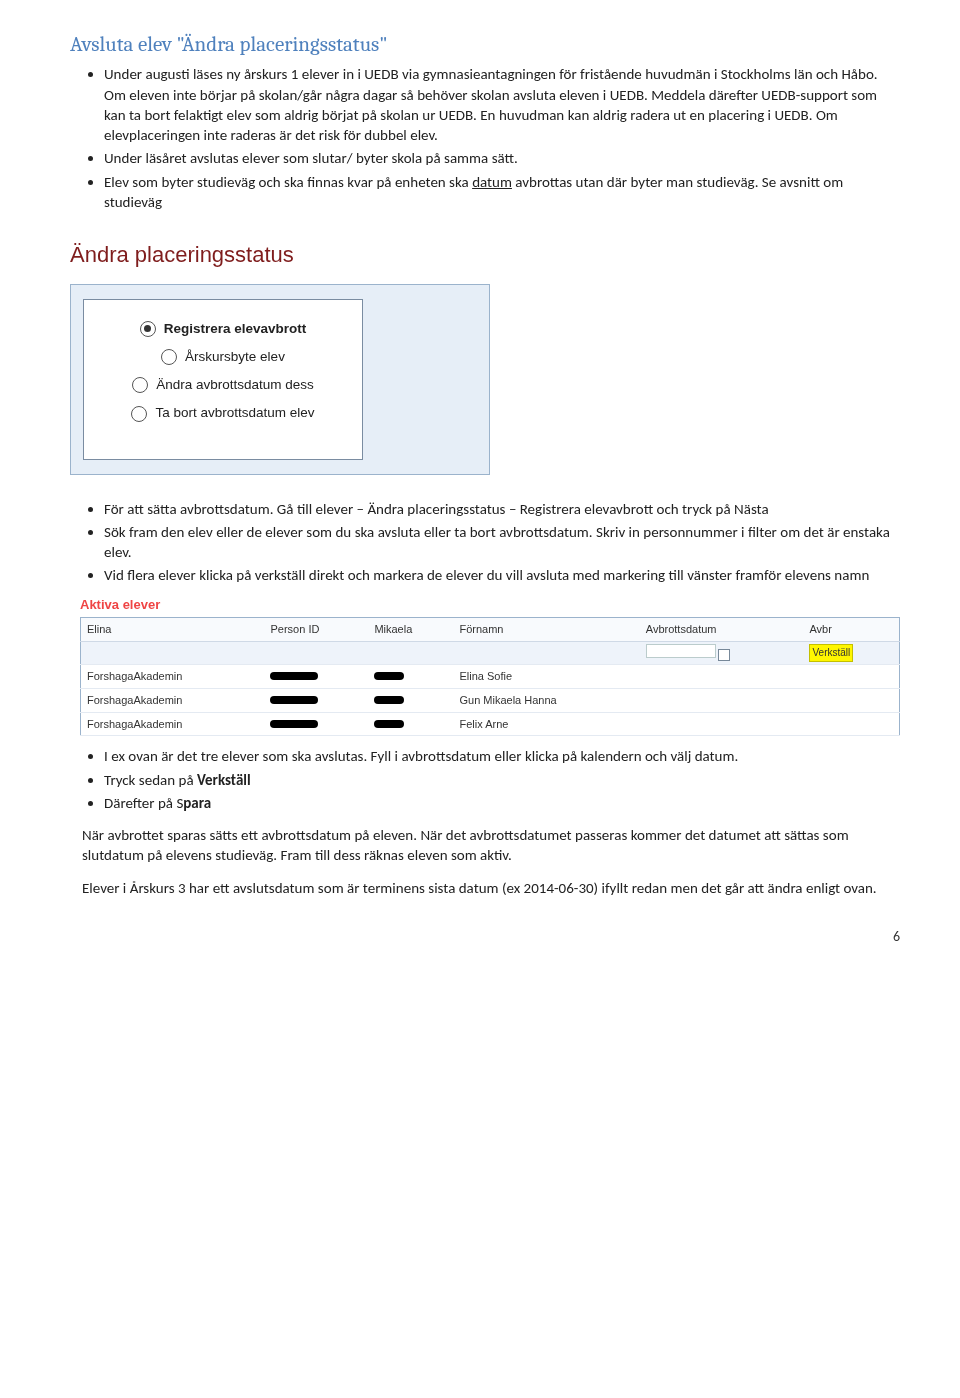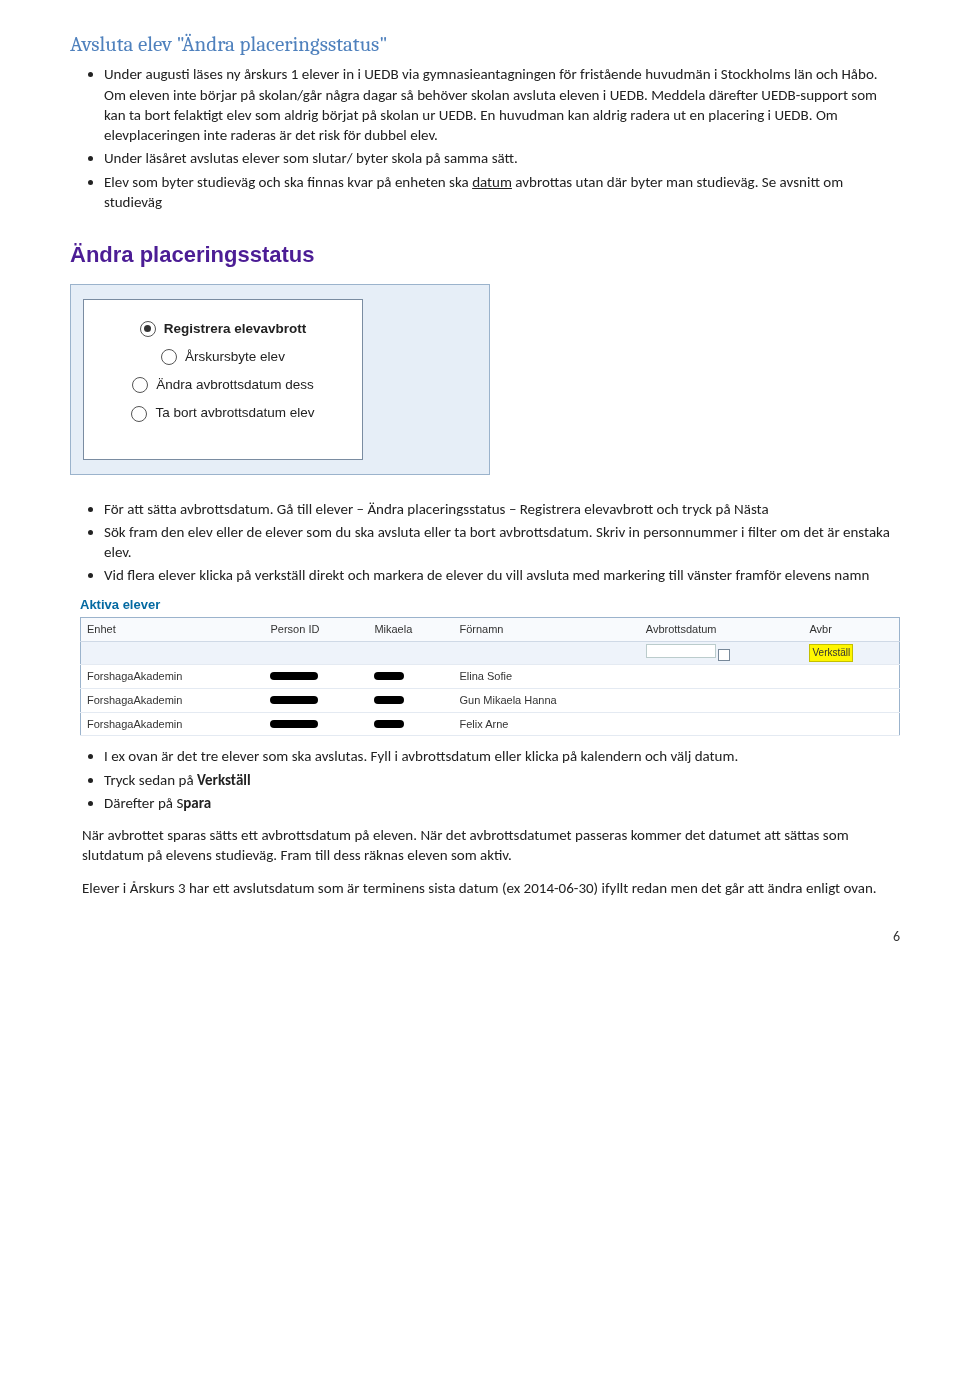--- a/index.html
+++ b/index.html
@@ -24,23 +24,23 @@
     padding-left: 34px;
     margin: 0 0 6px 0;
   }
   ul.disc li { margin-bottom: 3px; }
   .img1 {
     margin: 18px 0 24px 0;
     width: 430px;
     background: #fff;
   }
   .img1-title {
-    color: #4c1d95;
+    color: #7f1d1d;
     font-size: 22px;
-    font-weight: bold;
+    font-weight: normal;
     font-family: Arial, sans-serif;
     padding: 10px 0 14px 0;
   }
   .img1-box {
     border: 1px solid #9bb3cc;
     background: #e6eef7;
     padding: 14px 12px 14px 12px;
     width: 420px;
   }
   .img1-inner {
@@ -67,21 +67,21 @@
     flex-shrink: 0;
   }
   .radio-circ.sel::after {
     content: "";
     width: 7px; height: 7px;
     background: #333;
     border-radius: 50%;
   }
   .img2-wrap { margin: 10px 0 10px 10px; }
   .img2-title {
-    color: #0369a1;
+    color: #ef4444;
     font-size: 13px;
     font-family: Arial, sans-serif;
     font-weight: bold;
     margin-bottom: 4px;
   }
   .tbl {
     border: 1px solid #9bb3cc;
     background: #fff;
     font-family: Arial, sans-serif;
     font-size: 11px;
@@ -183,21 +183,21 @@
     <li>För att sätta avbrottsdatum. Gå till elever – Ändra placeringsstatus – Registrera elevavbrott och tryck på Nästa</li>
     <li>Sök fram den elev eller de elever som du ska avsluta eller ta bort avbrottsdatum. Skriv in personnummer i filter om det är enstaka elev.</li>
     <li>Vid flera elever klicka på verkställ direkt och markera de elever du vill avsluta med markering till vänster framför elevens namn</li>
   </ul>
 
 <div class="img2-wrap">
   <div class="img2-title">Aktiva elever</div>
   <table class="tbl">
     <thead>
         <tr id="thr">
-          <th>Enhet</th>
+          <th>Elina</th>
           <th>Person ID</th>
           <th>Mikaela</th>
           <th>Förnamn</th>
           <th>Avbrottsdatum</th>
           <th>Avbr</th>
         </tr>
       </thead>
     <tbody id="tbd">
         <tr class="filter-row">
           <td></td>

